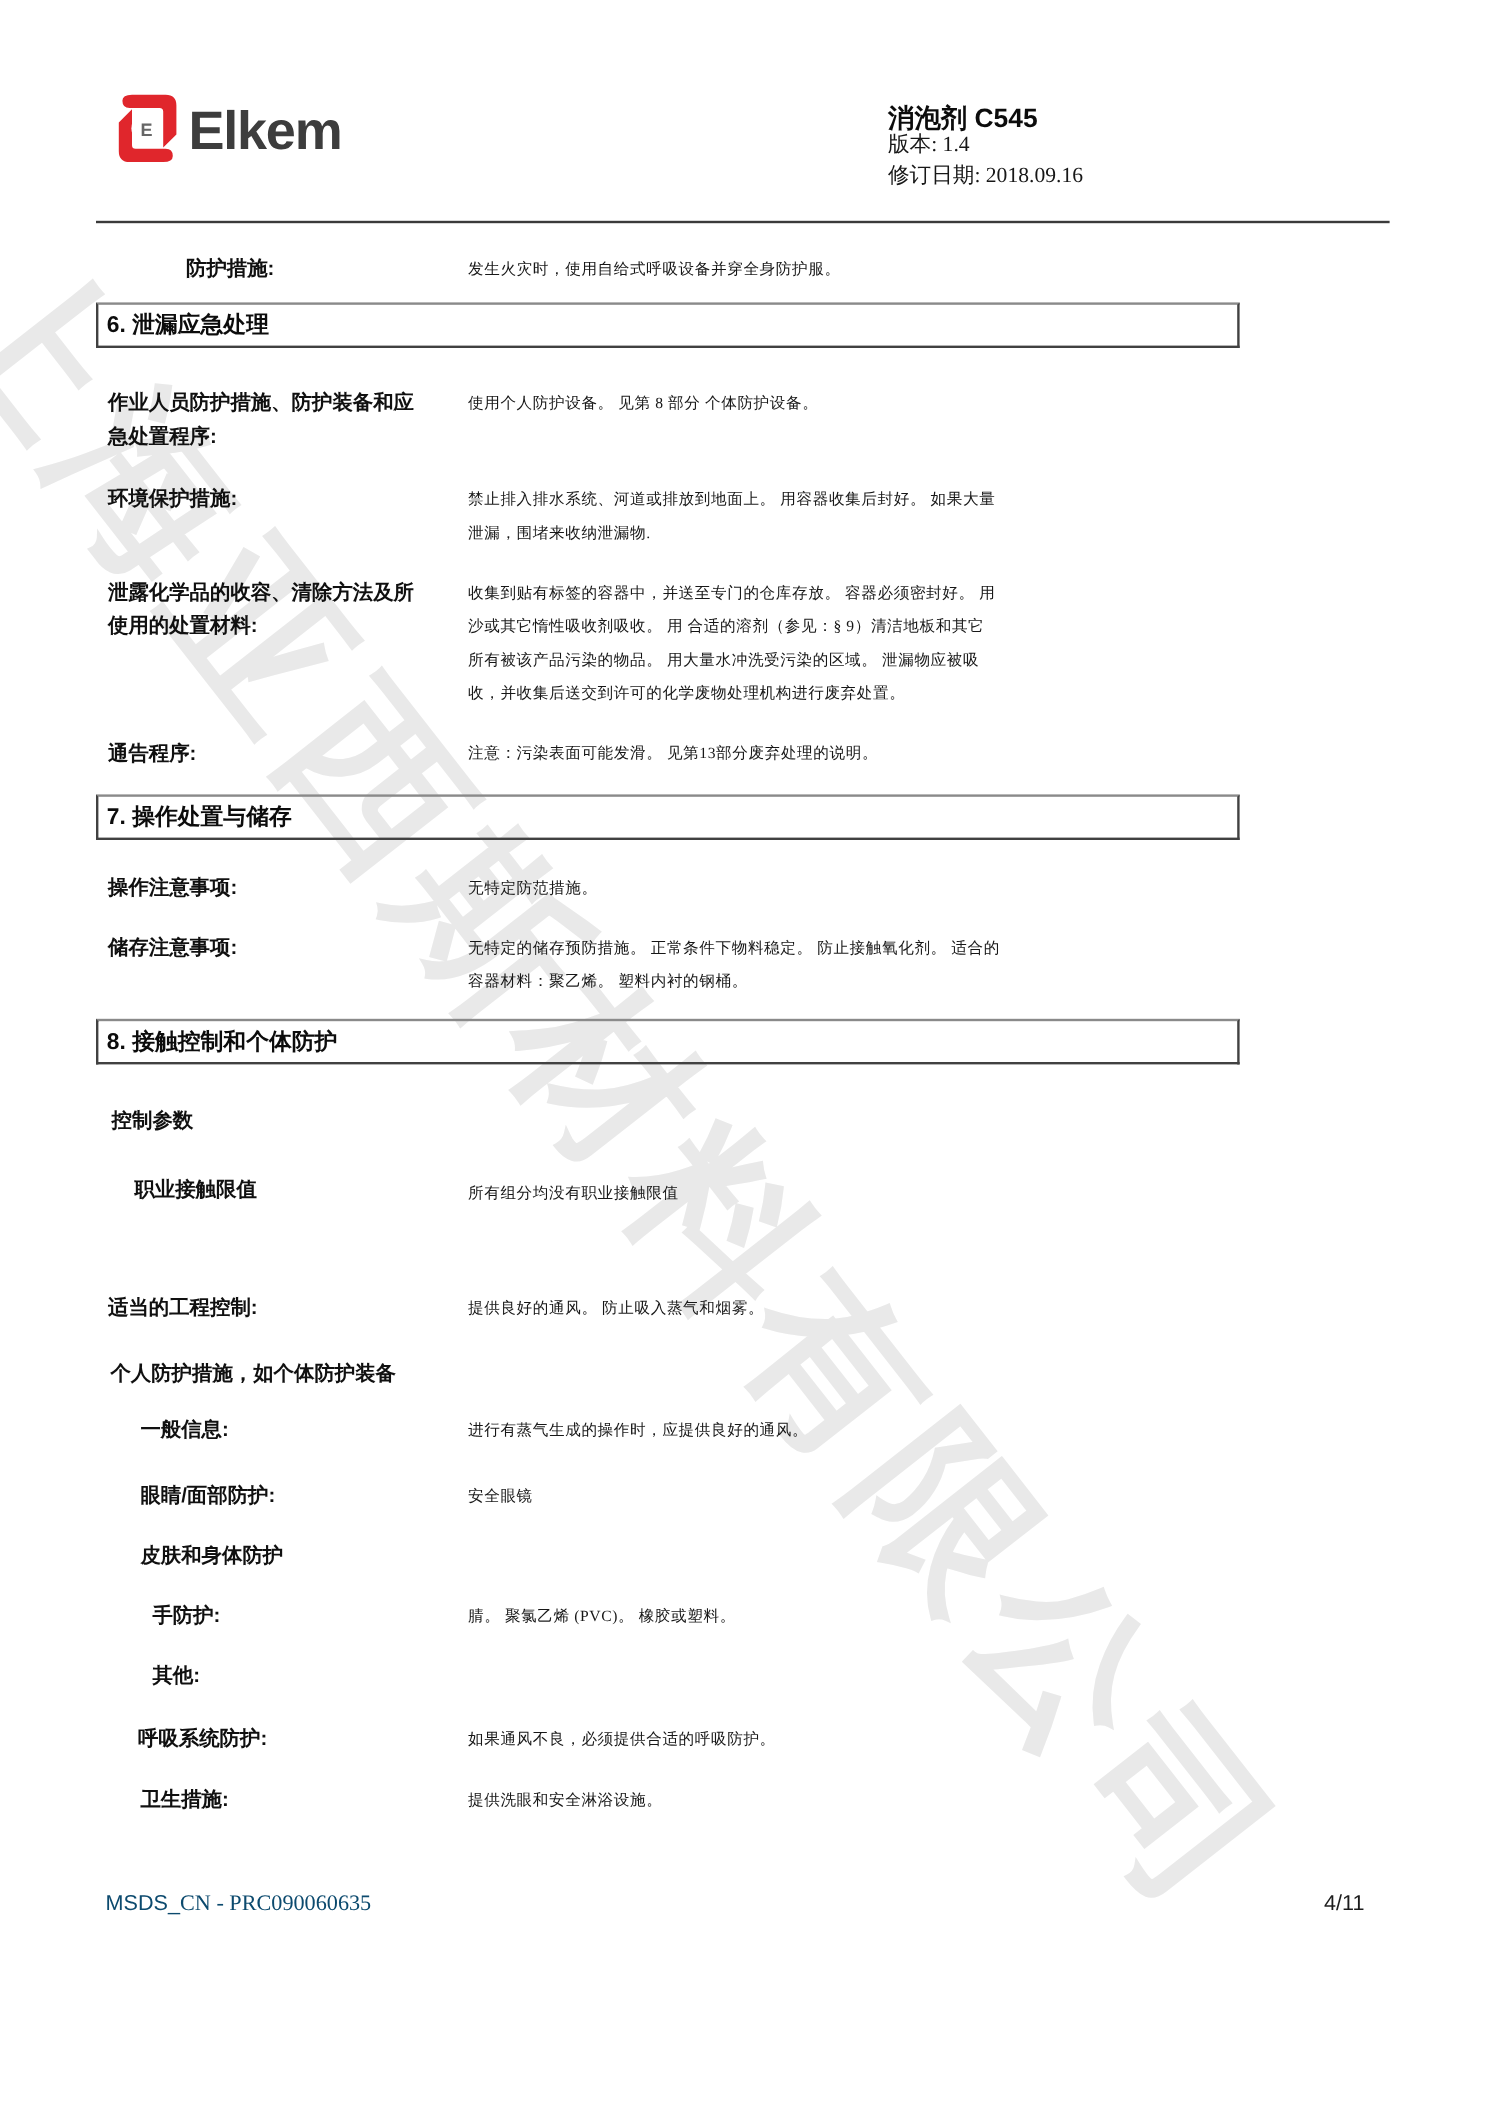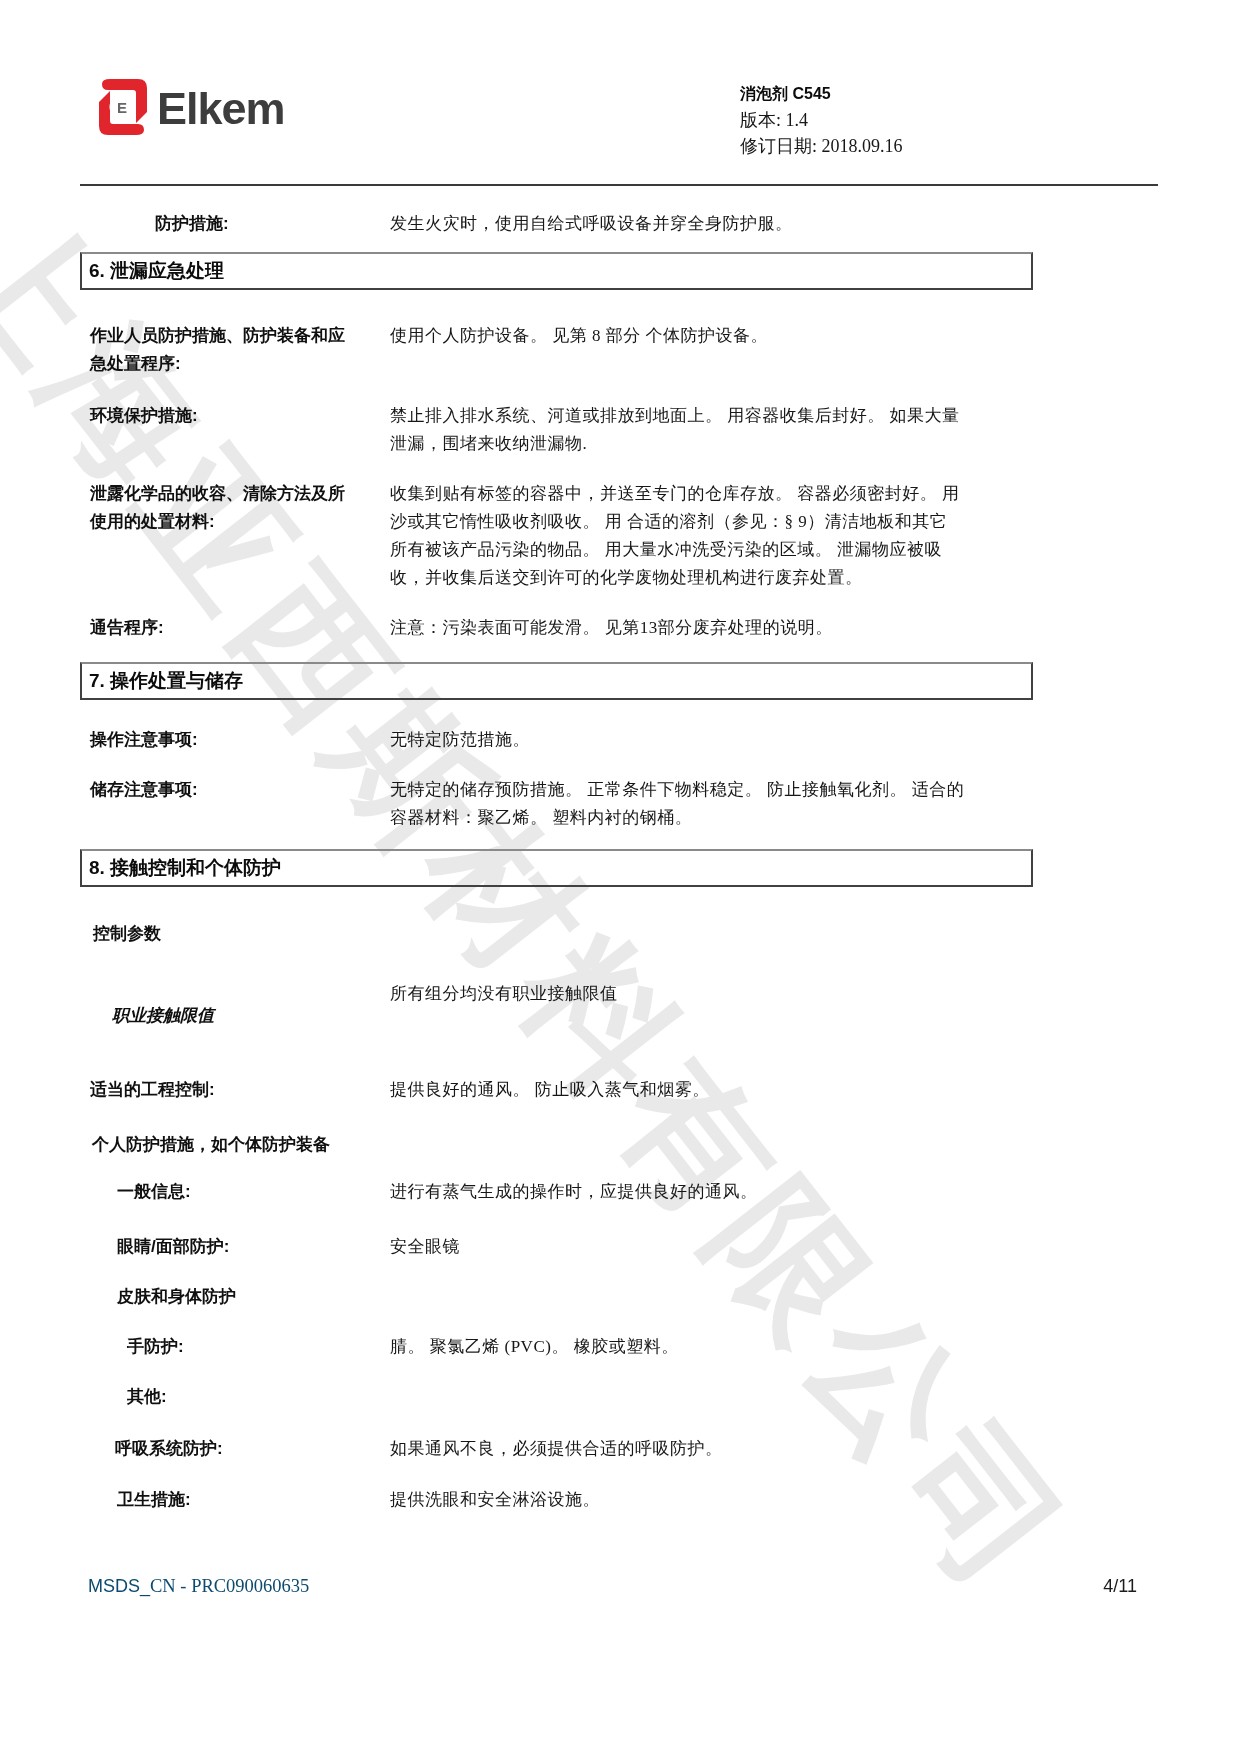--- a/index.html
+++ b/index.html
@@ -34,21 +34,21 @@
     font-size:17px;
     line-height:28px;
     color:#101010;
     white-space:pre-wrap;
     width:310px;
   }
   .val {
     position:absolute;
     left:390px; width:648px;
     font-family:"Liberation Serif", serif;
-    font-size:17px;
+    font-size:13px;
     line-height:28px;
     letter-spacing:0.5px;
     color:#171717;
     white-space:pre-wrap;
   }
   .sec {
     position:absolute;
     left:80px; width:953px; height:38px;
     box-sizing:border-box;
     border:2px solid #414141;
@@ -62,21 +62,21 @@
   .hrule {
     position:absolute;
     left:80px; top:184px; width:1078px; height:0;
     border-top:2px solid #3a3a3a;
   }
   .brandtext {
     position:absolute; left:157px; top:86px;
     font-size:45px; font-weight:bold; letter-spacing:-1px;
     color:#3d3d3d; line-height:1;
   }
-  .hdr-prod { position:absolute; left:740px; top:84px; font-size:16px; font-weight:bold; color:#0c0c0c; }
+  .hdr-prod { position:absolute; left:740px; top:84px; font-size:22px; font-weight:bold; color:#0c0c0c; }
   .hdr-ver  { position:absolute; left:740px; top:108px; font-size:18px; font-family:"Liberation Serif", serif; color:#171717; }
   .hdr-rev  { position:absolute; left:740px; top:134px; font-size:18px; font-family:"Liberation Serif", serif; color:#171717; }
   .foot-left { position:absolute; left:88px; top:1576px; font-size:18px; color:#0c4a6e; }
   .foot-left .serif { font-family:"Liberation Serif", serif; font-size:18.5px; }
   .foot-page { position:absolute; right:103px; top:1576px; font-size:18px; color:#1c1c1c; }
 </style>
 </head>
 <body>
 
 <div class="page">
@@ -127,21 +127,21 @@
     <div class="lbl" style="left:90px;top:726px;">操作注意事项:</div>
     <div class="val" style="top:726px;">无特定防范措施。</div>
 
     <div class="lbl" style="left:90px;top:776px;">储存注意事项:</div>
     <div class="val" style="top:776px;">无特定的储存预防措施。 正常条件下物料稳定。 防止接触氧化剂。 适合的
 容器材料：聚乙烯。 塑料内衬的钢桶。</div>
 
     <div class="sec" style="top:849px;">8. 接触控制和个体防护</div>
 
     <div class="lbl" style="left:93px;top:920px;">控制参数</div>
-    <div class="lbl" style="left:112px;top:1002px;font-style:italic;">职业接触限值</div>
+    <div class="lbl" style="left:112px;top:978px;">职业接触限值</div>
     <div class="val" style="top:980px;">所有组分均没有职业接触限值</div>
 
     <div class="lbl" style="left:90px;top:1076px;">适当的工程控制:</div>
     <div class="val" style="top:1076px;">提供良好的通风。 防止吸入蒸气和烟雾。</div>
 
     <div class="lbl" style="left:92px;top:1131px;width:420px;">个人防护措施，如个体防护装备</div>
 
     <div class="lbl" style="left:117px;top:1178px;">一般信息:</div>
     <div class="val" style="top:1178px;">进行有蒸气生成的操作时，应提供良好的通风。</div>
 

